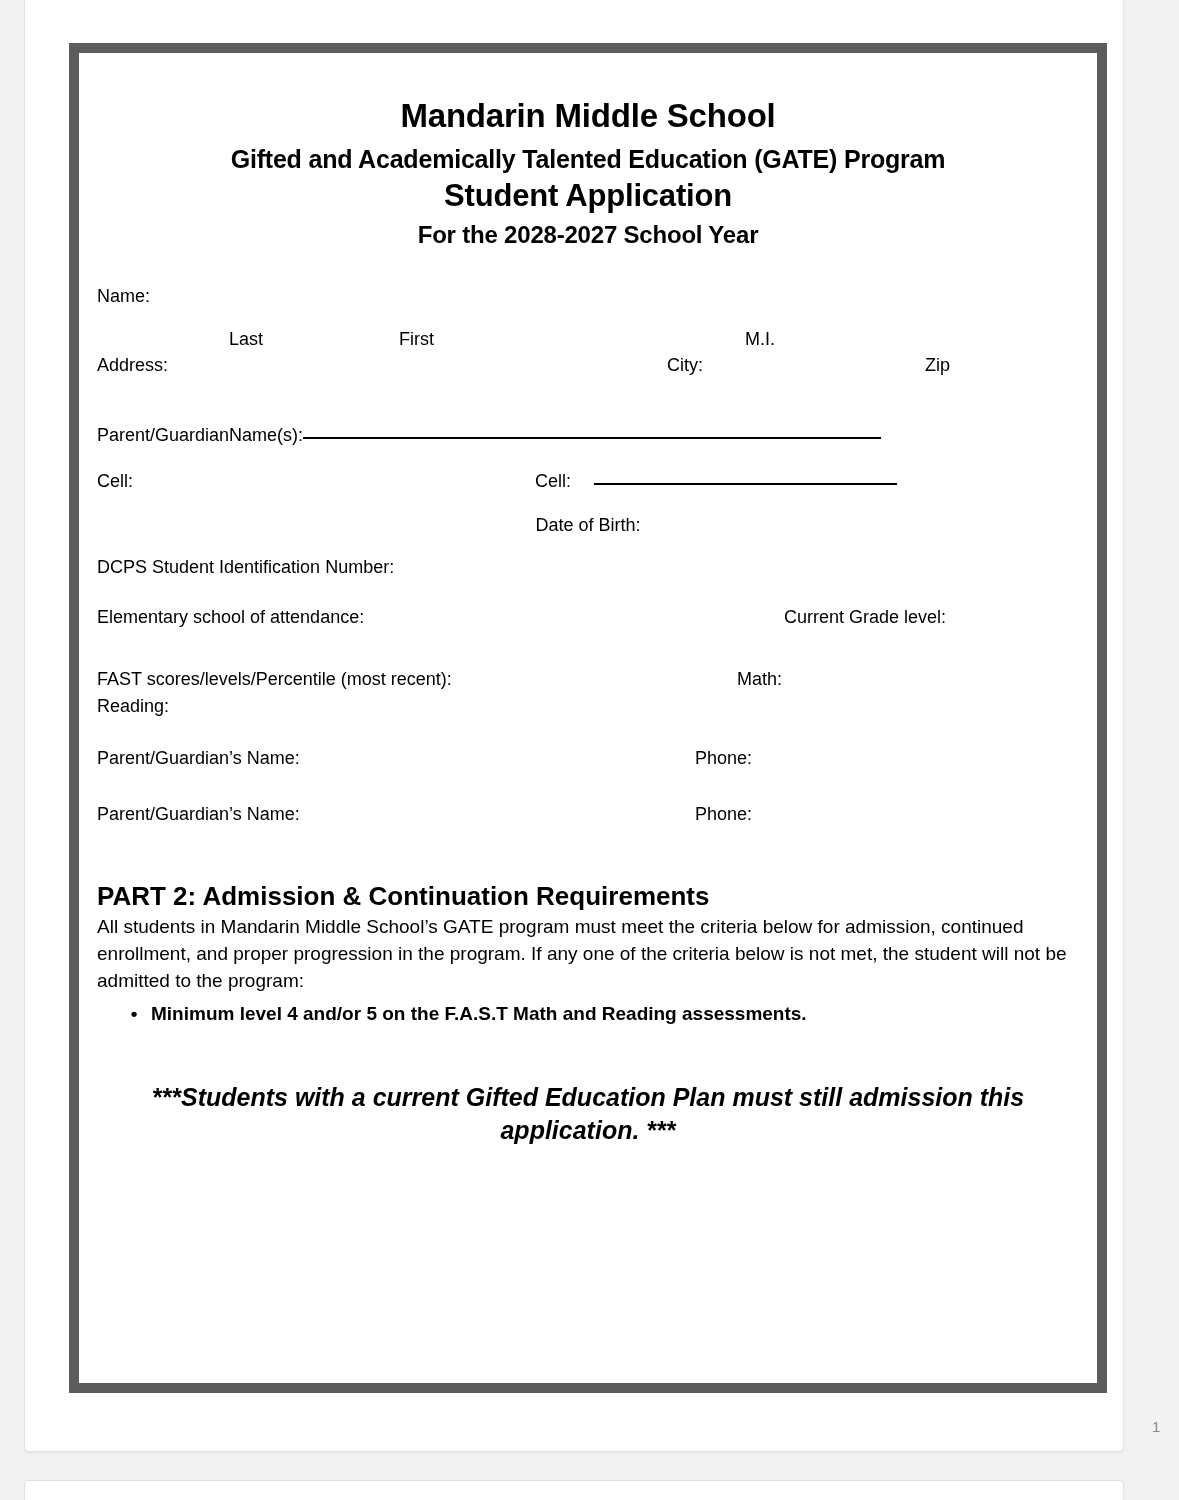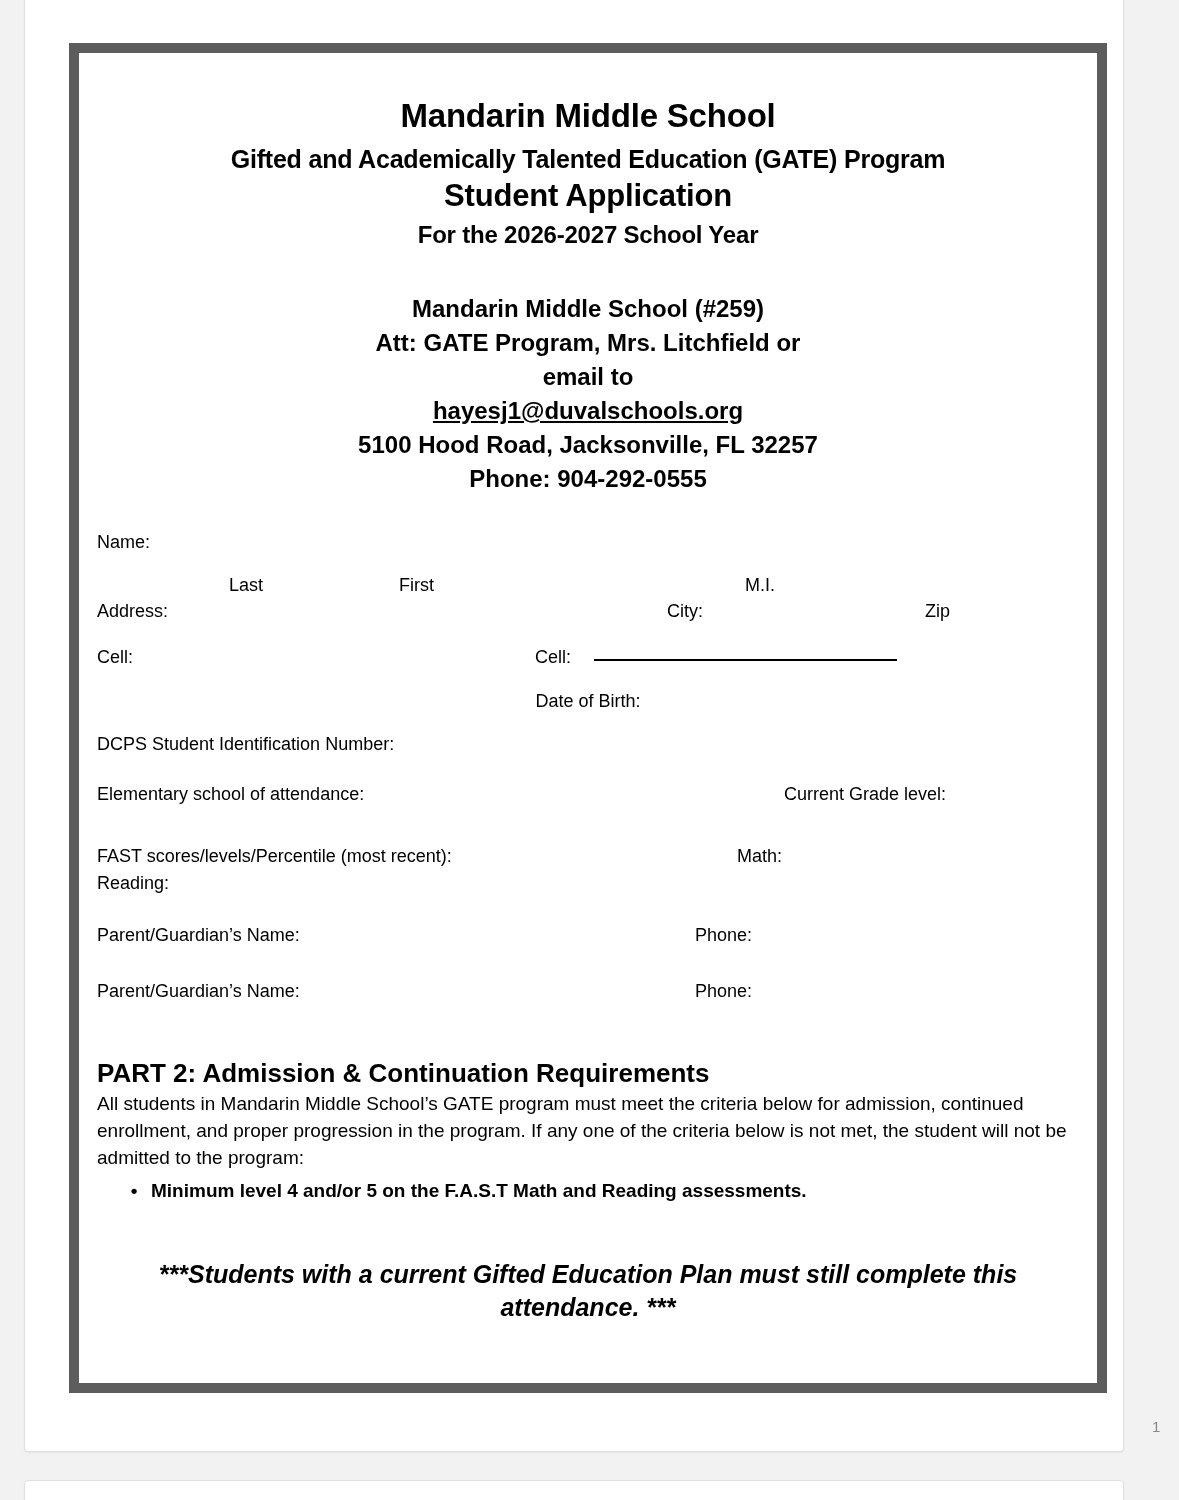--- a/index.html
+++ b/index.html
@@ -159,47 +159,42 @@
 <div class="viewer">
 
   <div class="page page-1">
 
     <div class="frame">
       <div class="frame-inner">
 
         <div class="hdr hdr-school">Mandarin Middle School</div>
         <div class="hdr hdr-program">Gifted and Academically Talented Education (GATE) Program</div>
         <div class="hdr hdr-app">Student Application</div>
-        <div class="hdr hdr-year">For the 2026-2027 School Year</div>
-
-        <div class="contact">
-          <div>Mandarin Middle School (#259)</div>
-          <div>Att: GATE Program, Mrs. Litchfield or</div>
-          <div>email to</div>
-          <div class="email">hayesj1@duvalschools.org</div>
-          <div>5100 Hood Road, Jacksonville, FL 32257</div>
-          <div>Phone: 904-292-0555</div>
-        </div>
+        <div class="hdr hdr-year">For the 2028-2027 School Year</div>
+
 
 
         <div class="frow g-name">
           <span>Name:</span>
         </div>
         <div class="frow g-sub">
           <span class="col" style="left:132px;">Last</span>
           <span class="col" style="left:302px;">First</span>
           <span class="col" style="left:648px;">M.I.</span>
         </div>
 
         <div class="frow g-address">
           <span class="col" style="left:0px;">Address:</span>
           <span class="col" style="left:570px;">City:</span>
           <span class="col" style="left:828px;">Zip</span>
         </div>
 
+        <div class="frow g-parent">
+          <span>Parent/GuardianName(s):</span><span class="rule" style="width:578px;"></span>
+        </div>
 
         <div class="frow g-cell">
           <span class="col" style="left:0px;">Cell:</span>
           <span class="col" style="left:438px;">Cell:</span>
           <span class="col" style="left:497px;"><span class="rule" style="width:303px;"></span></span>
         </div>
 
         <div class="frow g-dob">
           <span>Date of Birth:</span>
         </div>
@@ -232,21 +227,21 @@
         </div>
 
         <div class="part2-head">PART 2: Admission &amp; Continuation Requirements</div>
         <div class="part2-body">All students in Mandarin Middle School’s GATE program must meet the criteria below for admission, continued enrollment, and proper progression in the program. If any one of the criteria below is not met, the student will not be admitted to the program:</div>
 
         <div class="bullet-row">
           <span class="bullet-dot">•</span>
           <span class="bullet-txt">Minimum level 4 and/or 5 on the F.A.S.T Math and Reading assessments.</span>
         </div>
 
-        <div class="footer-note">***Students with a current Gifted Education Plan must still complete this attendance. ***</div>
+        <div class="footer-note">***Students with a current Gifted Education Plan must still admission this application. ***</div>
 
       </div>
     </div>
   </div>
 
   <div class="page-number">1</div>
 
   <div class="page page-2"></div>
 
 </div>

